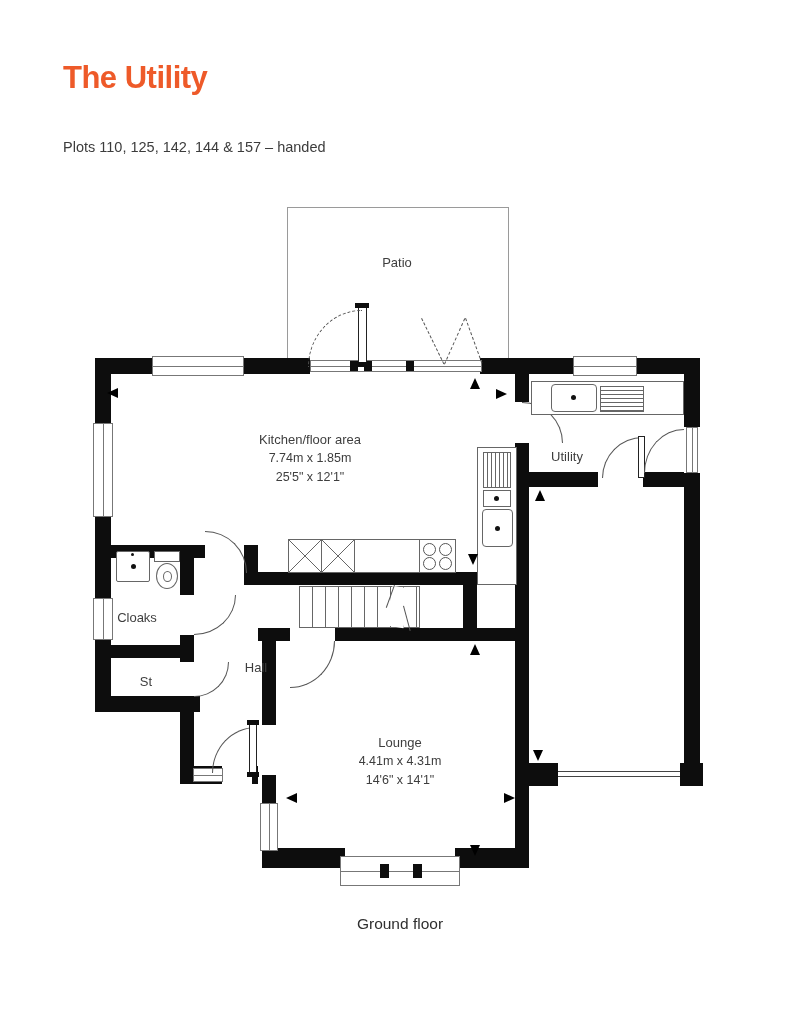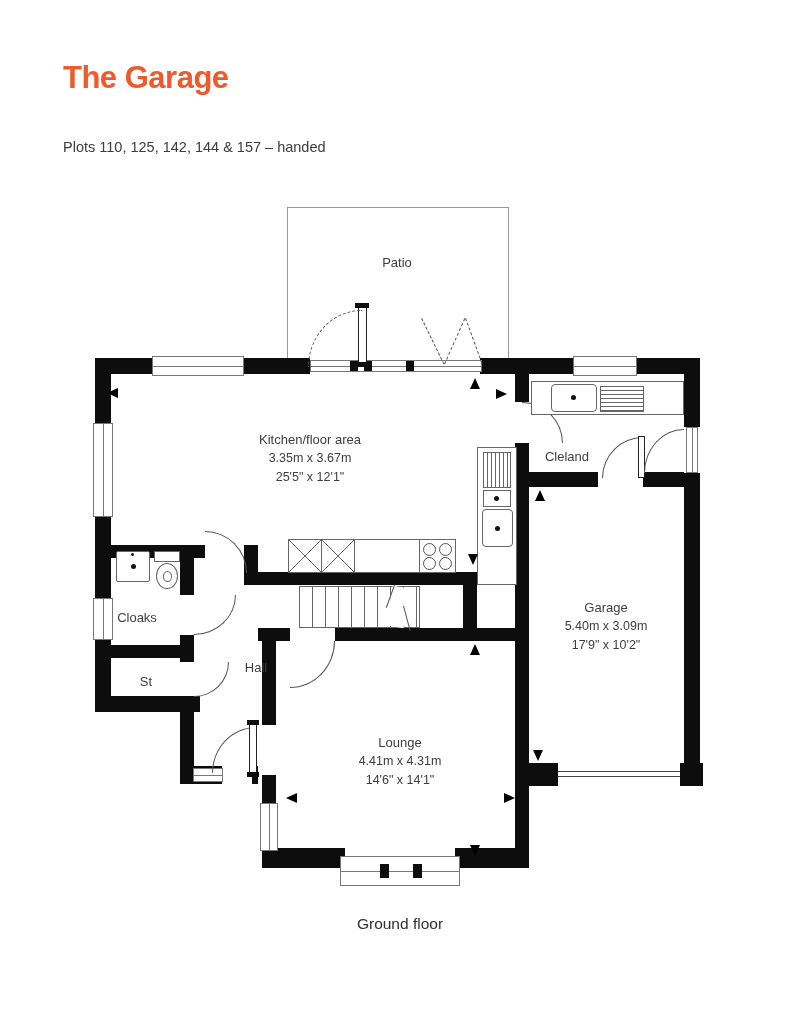--- a/index.html
+++ b/index.html
@@ -43,21 +43,21 @@
   .lbl{position:absolute;transform:translateX(-50%);text-align:center;color:#3e3e3e;
        font-size:13px;line-height:19px;white-space:nowrap;}
   .dim{font-size:12.5px;}
   .caption{position:absolute;transform:translateX(-50%);font-size:15.5px;color:#2f2f2f;}
 </style>
 </head>
 <body>
 
 <div class="sheet">
 
-  <div class="title">The Garage</div>
+  <div class="title">The Utility</div>
   <div class="plots" style="top:139px">Plots 110, 125, 142, 144 &amp; 157 – handed</div>
 
   <div class="patio" style="left:287px;top:207px;width:220px;height:155px"></div>
   <div class="lbl" style="left:397px;top:253px">Patio</div>
 
   <div class="wall" style="left:95px;top:358px;width:57px;height:16px"></div>
   <div class="wall" style="left:244px;top:358px;width:66px;height:16px"></div>
   <div class="wall" style="left:480px;top:358px;width:93px;height:16px"></div>
   <div class="wall" style="left:637px;top:358px;width:63px;height:16px"></div>
   <div class="wall" style="left:95px;top:358px;width:16px;height:354px"></div>
@@ -167,29 +167,24 @@
   <div class="arrow aD" style="left:468px;top:554px"></div>
   <div class="arrow aU" style="left:535px;top:490px"></div>
   <div class="arrow aU" style="left:470px;top:644px"></div>
   <div class="arrow aD" style="left:533px;top:750px"></div>
   <div class="arrow aL" style="left:286px;top:793px"></div>
   <div class="arrow aR" style="left:504px;top:793px"></div>
   <div class="arrow aD" style="left:470px;top:845px"></div>
 
   <div class="lbl" style="left:310px;top:430px">
     <div>Kitchen/floor area</div>
-    <div class="dim">3.35m x 3.67m</div>
+    <div class="dim">7.74m x 1.85m</div>
     <div class="dim">25'5" x 12'1"</div>
   </div>
-  <div class="lbl" style="left:567px;top:447px">Cleland</div>
-  <div class="lbl" style="left:606px;top:598px">
-    <div>Garage</div>
-    <div class="dim">5.40m x 3.09m</div>
-    <div class="dim">17'9" x 10'2"</div>
-  </div>
+  <div class="lbl" style="left:567px;top:447px">Utility</div>
   <div class="lbl" style="left:137px;top:608px">Cloaks</div>
   <div class="lbl" style="left:146px;top:672px">St</div>
   <div class="lbl" style="left:256px;top:658px">Hall</div>
   <div class="lbl" style="left:400px;top:733px">
     <div>Lounge</div>
     <div class="dim">4.41m x 4.31m</div>
     <div class="dim">14'6" x 14'1"</div>
   </div>
 
   <div class="caption" style="left:400px;top:915px">Ground floor</div>

